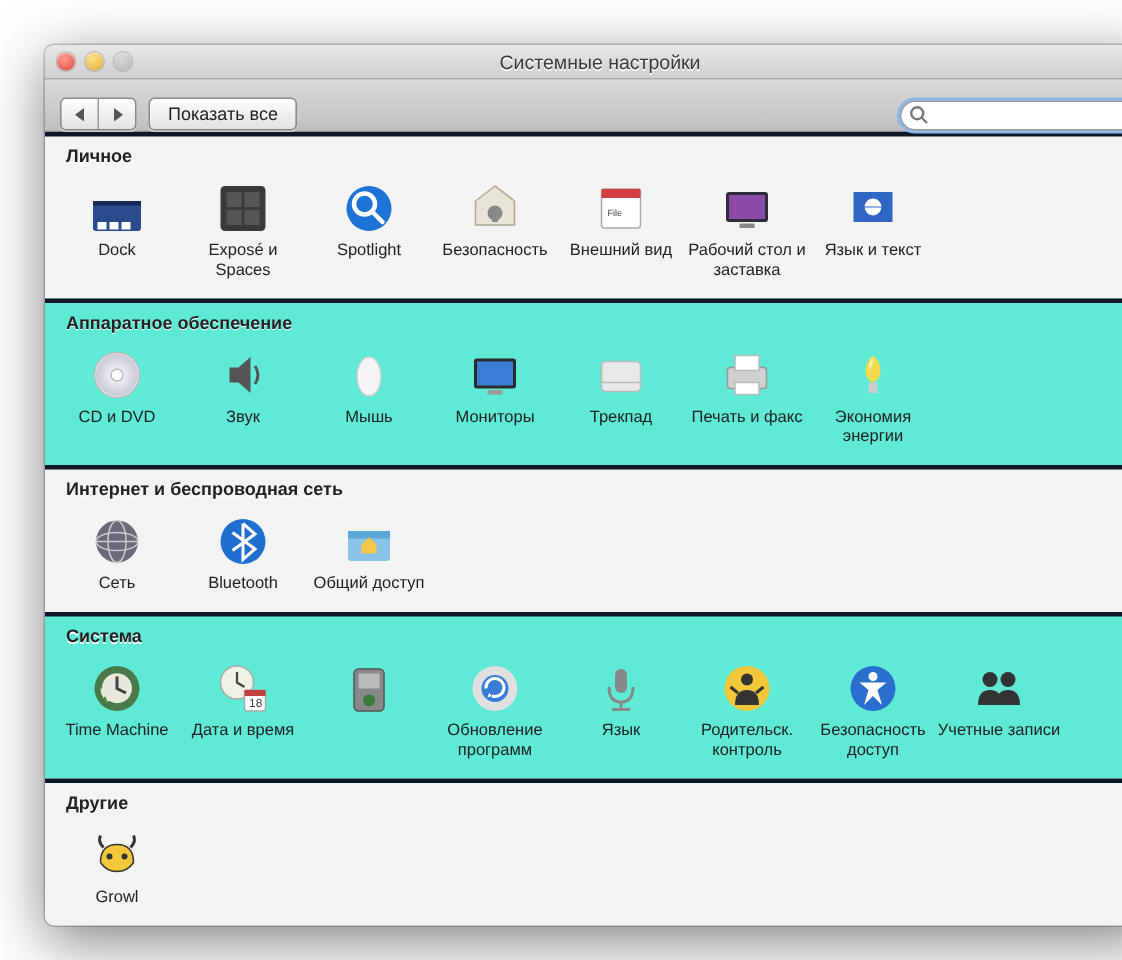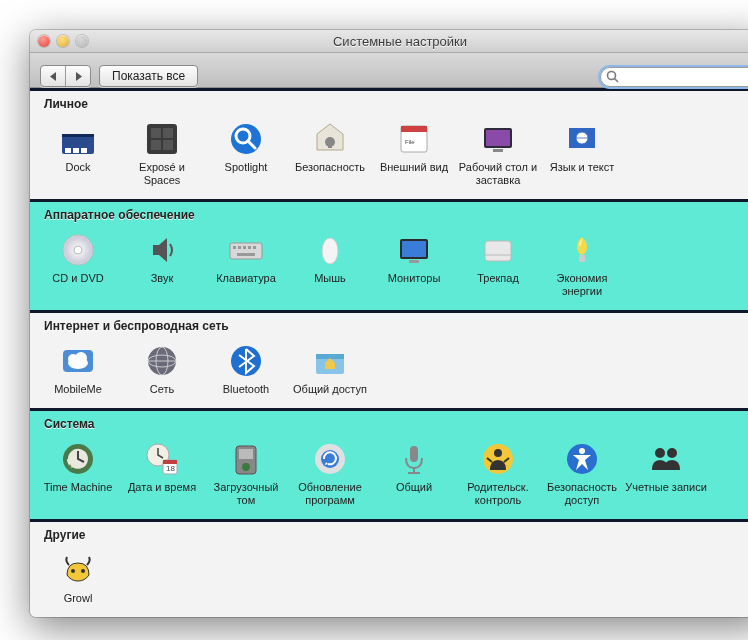--- a/index.html
+++ b/index.html
@@ -290,36 +290,20 @@
       <div class="item">
         <div class="iconbox">
           <svg width="38" height="38">
               <path d="M10 14 L16 14 L24 7 L24 31 L16 24 L10 24 Z" fill="#555"></path>
               <path d="M27 13 Q31 19 27 25" fill="none" stroke="#555" stroke-width="2"></path>
             </svg>
         </div>
         <div class="label">Звук</div>
       </div>
 
-      <div class="item">
-        <div class="iconbox">
-          <svg width="38" height="38">
-              <rect x="3" y="12" width="32" height="16" rx="2" fill="#d8d8d8" stroke="#999"></rect>
-              <g fill="#999">
-                <rect x="6" y="15" width="3" height="3"></rect>
-                <rect x="11" y="15" width="3" height="3"></rect>
-                <rect x="16" y="15" width="3" height="3"></rect>
-                <rect x="21" y="15" width="3" height="3"></rect>
-                <rect x="26" y="15" width="3" height="3"></rect>
-                <rect x="10" y="22" width="18" height="3"></rect>
-              </g>
-            </svg>
-        </div>
-        <div class="label">Клавиатура</div>
-      </div>
 
       <div class="item">
         <div class="iconbox">
           <svg width="38" height="38">
               <ellipse cx="19" cy="20" rx="8" ry="13" fill="#f4f4f4" stroke="#ccc"></ellipse>
             </svg>
         </div>
         <div class="label">Мышь</div>
       </div>
 
@@ -337,50 +321,49 @@
       <div class="item">
         <div class="iconbox">
           <svg width="38" height="38">
               <rect x="6" y="10" width="26" height="20" rx="3" fill="#e8e8e8" stroke="#bbb"></rect>
               <line x1="6" y1="24" x2="32" y2="24" stroke="#bbb"></line>
             </svg>
         </div>
         <div class="label">Трекпад</div>
       </div>
 
+      <div class="item">
+        <div class="iconbox">
+          <svg width="38" height="38">
+              <rect x="6" y="14" width="26" height="14" rx="2" fill="#d0d0d0" stroke="#999"></rect>
+              <rect x="11" y="6" width="16" height="10" fill="#fff" stroke="#bbb"></rect>
+              <rect x="11" y="24" width="16" height="8" fill="#fff" stroke="#bbb"></rect>
+            </svg>
+        </div>
+        <div class="label">Печать и факс</div>
+      </div>
 
       <div class="item">
         <div class="iconbox">
           <svg width="38" height="38">
               <path d="M19 6 Q14 10 14 16 Q14 22 19 24 Q24 22 24 16 Q24 10 19 6" fill="#f4d94a"></path>
               <path d="M16 16 Q16 10 19 7 Q19 14 16 16" fill="#fff" opacity="0.6"></path>
               <rect x="16" y="24" width="6" height="7" fill="#ccc"></rect>
             </svg>
         </div>
         <div class="label">Экономия энергии</div>
       </div>
 
     </div>
   </div>
 
   <div class="section plain">
     <div class="sectitle">Интернет и беспроводная сеть</div>
     <div class="grid">
 
-      <div class="item">
-        <div class="iconbox">
-          <svg width="38" height="38">
-              <rect x="4" y="8" width="30" height="22" rx="4" fill="#4a8ed8"></rect>
-              <ellipse cx="19" cy="21" rx="10" ry="6" fill="#fff"></ellipse>
-              <circle cx="14" cy="17" r="5" fill="#fff"></circle>
-              <circle cx="22" cy="16" r="6" fill="#fff"></circle>
-            </svg>
-        </div>
-        <div class="label">MobileMe</div>
-      </div>
 
       <div class="item">
         <div class="iconbox">
           <svg width="38" height="38">
               <circle cx="19" cy="19" r="14" fill="#6a6a7a"></circle>
               <ellipse cx="19" cy="19" rx="14" ry="6" fill="none" stroke="#ccc"></ellipse>
               <ellipse cx="19" cy="19" rx="6" ry="14" fill="none" stroke="#ccc"></ellipse>
               <line x1="5" y1="19" x2="33" y2="19" stroke="#ccc"></line>
             </svg>
         </div>
@@ -442,21 +425,20 @@
       </div>
 
       <div class="item">
         <div class="iconbox">
           <svg width="38" height="38">
               <rect x="9" y="6" width="20" height="28" rx="3" fill="#888" stroke="#555"></rect>
               <rect x="12" y="9" width="14" height="10" fill="#bbb"></rect>
               <circle cx="19" cy="27" r="4" fill="#3a7a3a"></circle>
             </svg>
         </div>
-        <div class="label">Загрузочный том</div>
       </div>
 
       <div class="item">
         <div class="iconbox">
           <svg width="38" height="38">
               <circle cx="19" cy="19" r="15" fill="#e0e0e0"></circle>
               <circle cx="19" cy="19" r="9" fill="#3a7dd8"></circle>
               <path d="M13 19 A6 6 0 1 1 17 24" fill="none" stroke="#fff" stroke-width="2"></path>
               <path d="M15 22 L17 24 L14 25 Z" fill="#fff"></path>
             </svg>
@@ -466,21 +448,21 @@
 
       <div class="item">
         <div class="iconbox">
           <svg width="38" height="38">
               <rect x="15" y="6" width="8" height="16" rx="4" fill="#888"></rect>
               <path d="M11 18 Q11 28 19 28 Q27 28 27 18" fill="none" stroke="#888" stroke-width="2"></path>
               <line x1="19" y1="28" x2="19" y2="33" stroke="#888" stroke-width="2"></line>
               <line x1="13" y1="33" x2="25" y2="33" stroke="#888" stroke-width="2"></line>
             </svg>
         </div>
-        <div class="label">Общий</div>
+        <div class="label">Язык</div>
       </div>
 
       <div class="item">
         <div class="iconbox">
           <svg width="38" height="38">
               <circle cx="19" cy="19" r="15" fill="#f2c83a"></circle>
               <circle cx="19" cy="13" r="4" fill="#333"></circle>
               <path d="M11 30 Q11 20 19 20 Q27 20 27 30" fill="#333"></path>
               <line x1="13" y1="22" x2="8" y2="18" stroke="#333" stroke-width="2"></line>
               <line x1="25" y1="22" x2="30" y2="18" stroke="#333" stroke-width="2"></line>

